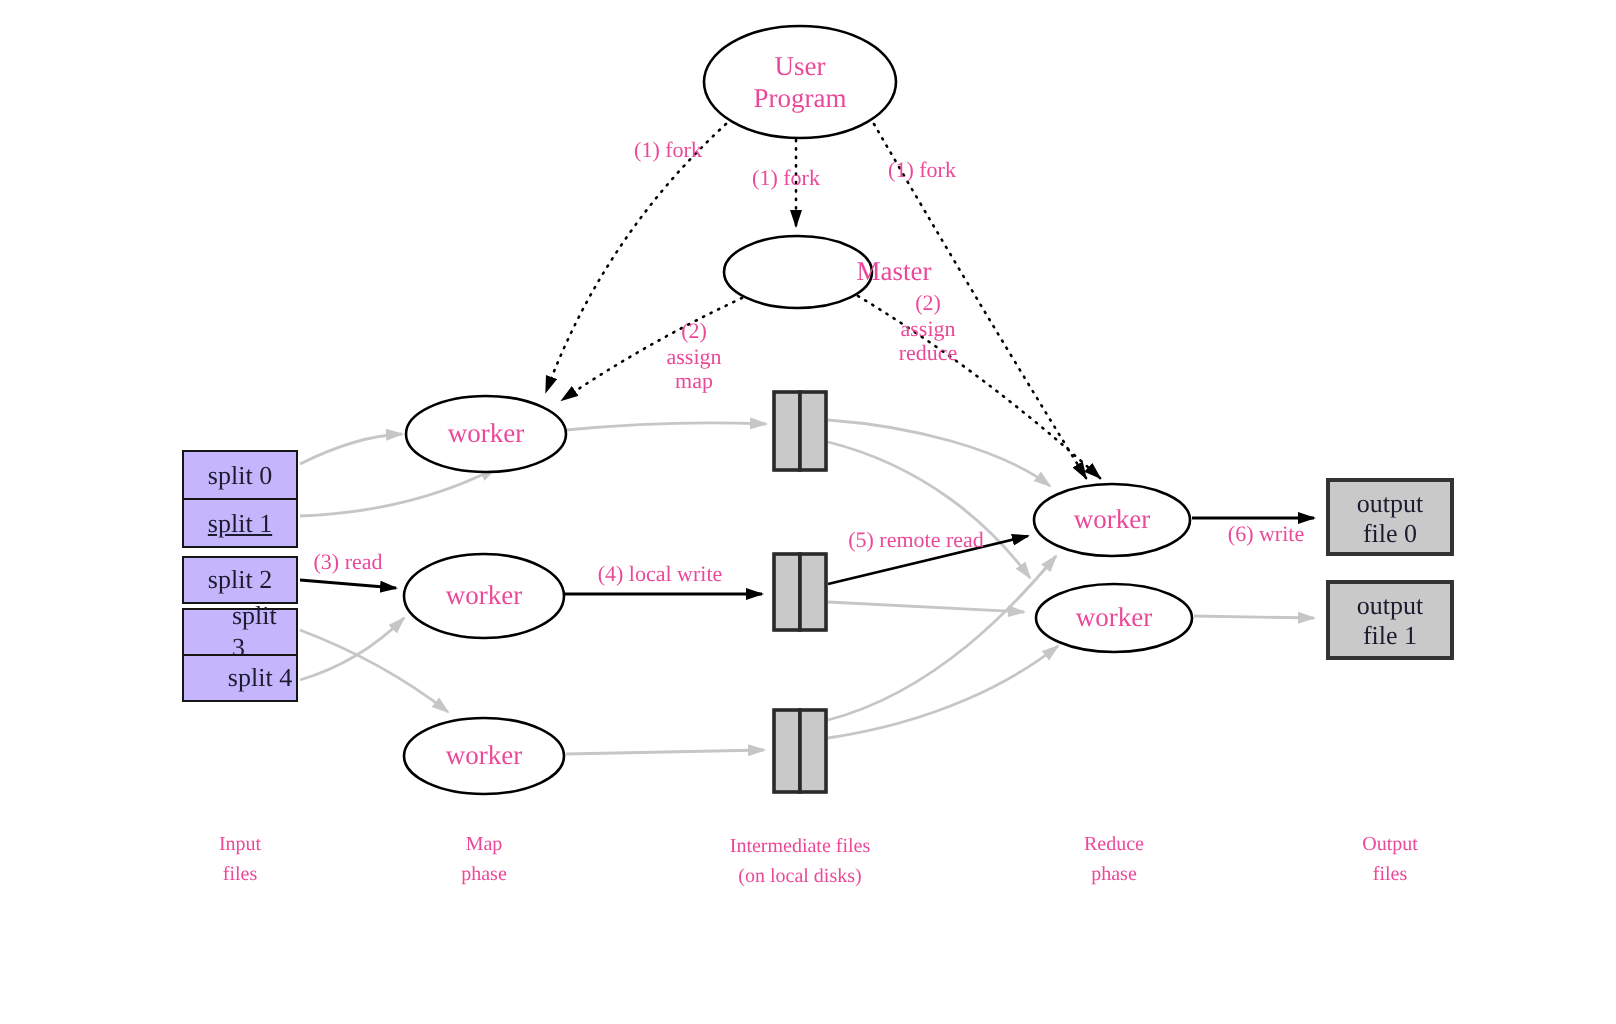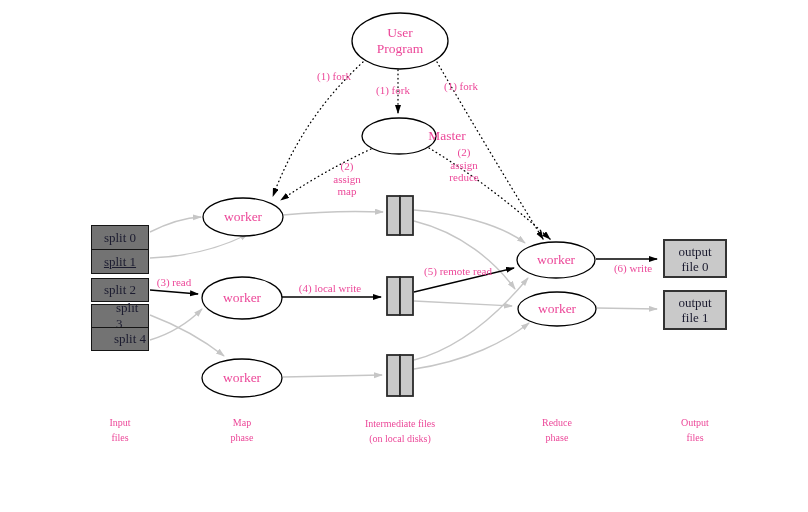--- a/index.html
+++ b/index.html
@@ -10,21 +10,21 @@
   #diagram-svg{position:absolute;left:0;top:0;}
   .lbl{
     position:absolute;transform:translate(-50%,-50%);
     white-space:pre-line;text-align:center;line-height:1.15;
     color:#ec4899;
   }
   .node-lbl{font-size:13.5px;}
   .edge-lbl{font-size:11px;}
   .col-lbl{font-size:10px;line-height:15px;}
   .box{
-    position:absolute;background:#737373;border:1.5px solid #151515;
+    position:absolute;background:#c4b5fd;border:1.5px solid #151515;
     display:flex;align-items:center;justify-content:center;
     font-size:13px;box-sizing:border-box;
   }
   .outbox{
     position:absolute;background:#c9c9c9;border:2px solid #333;
     display:flex;align-items:center;justify-content:center;
     font-size:13px;line-height:15px;text-align:center;white-space:pre-line;box-sizing:border-box;
   }
   .caption{position:absolute;transform:translate(-50%,-50%);font-size:14.5px;white-space:nowrap;}
 </style>

